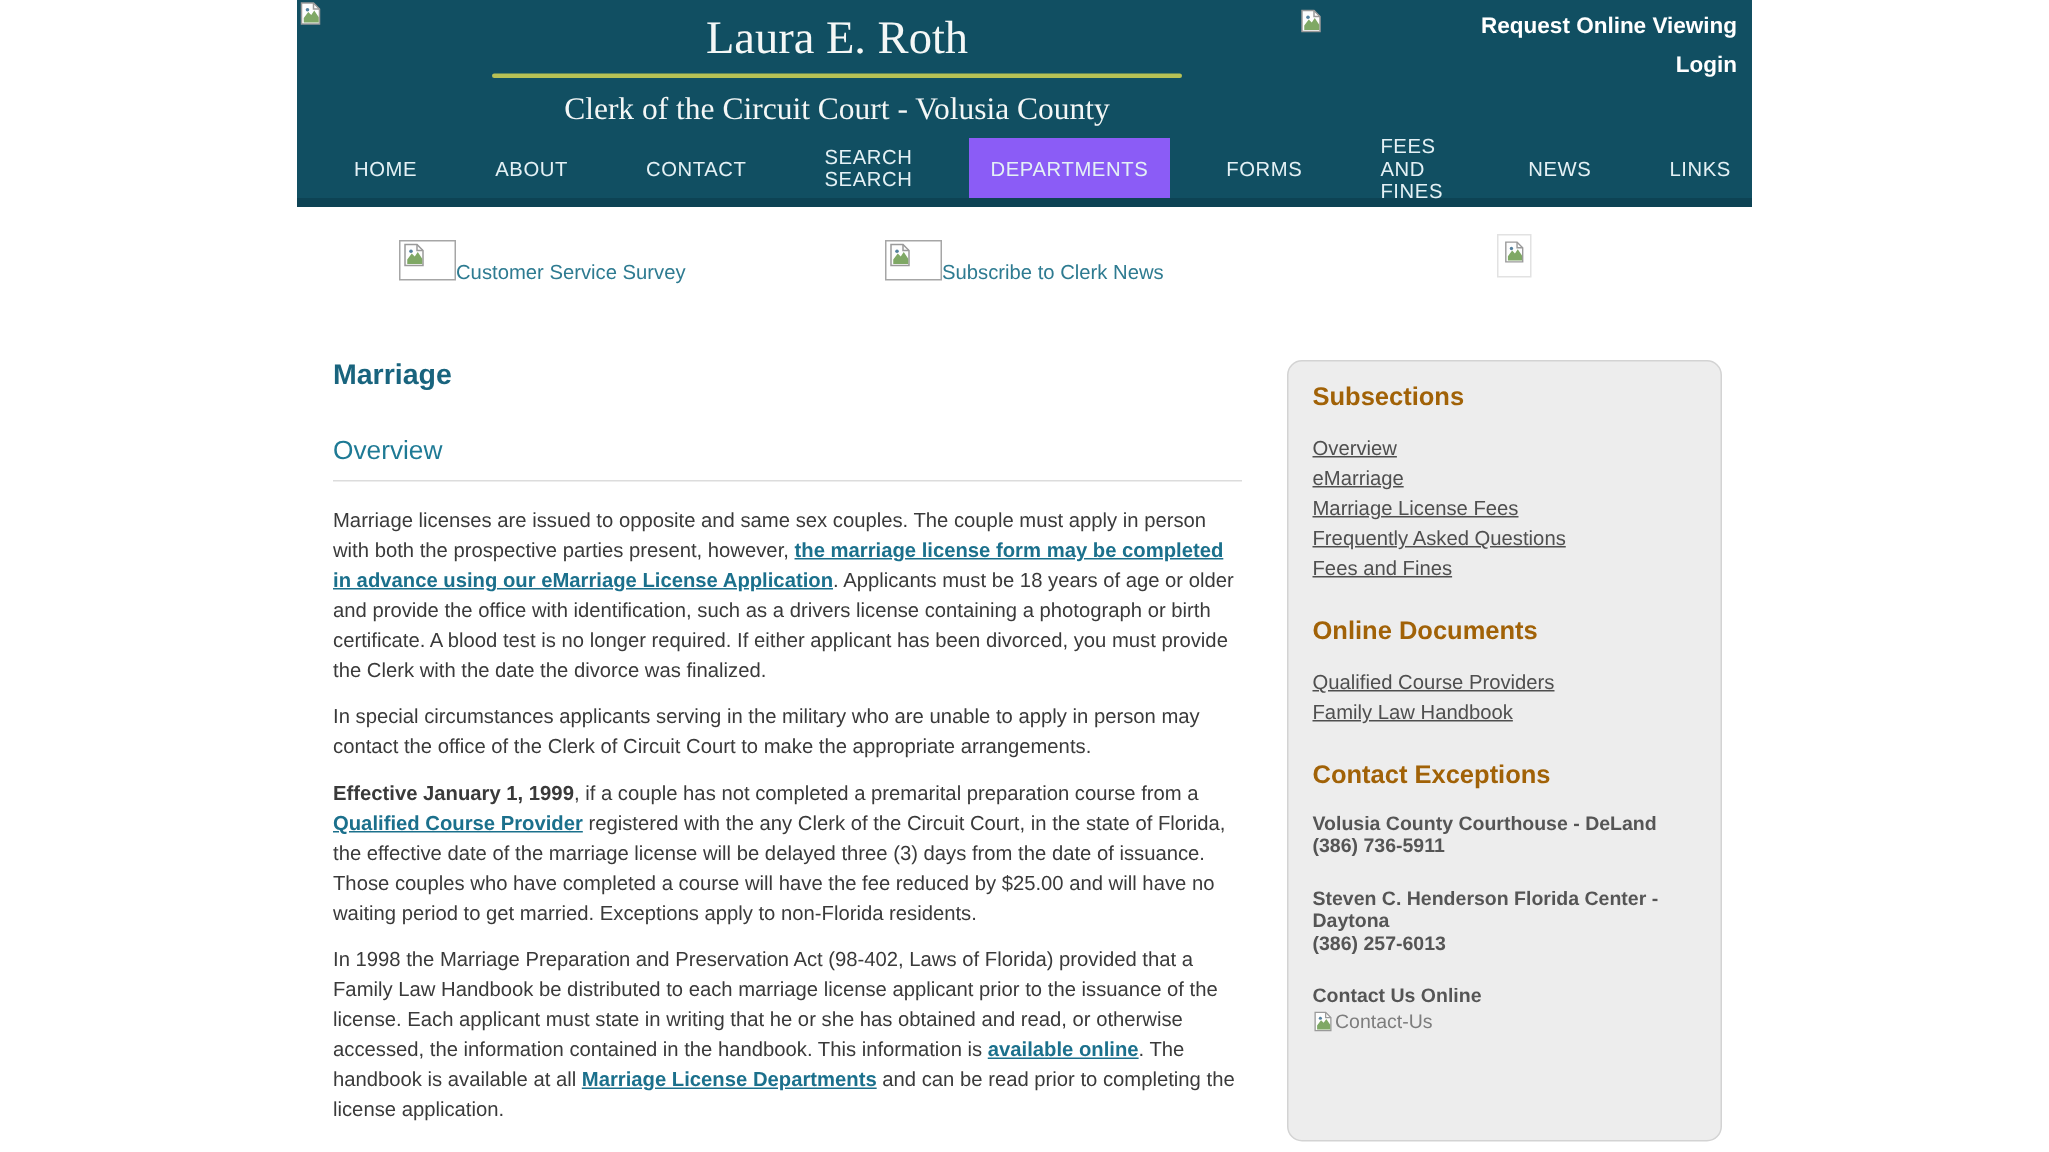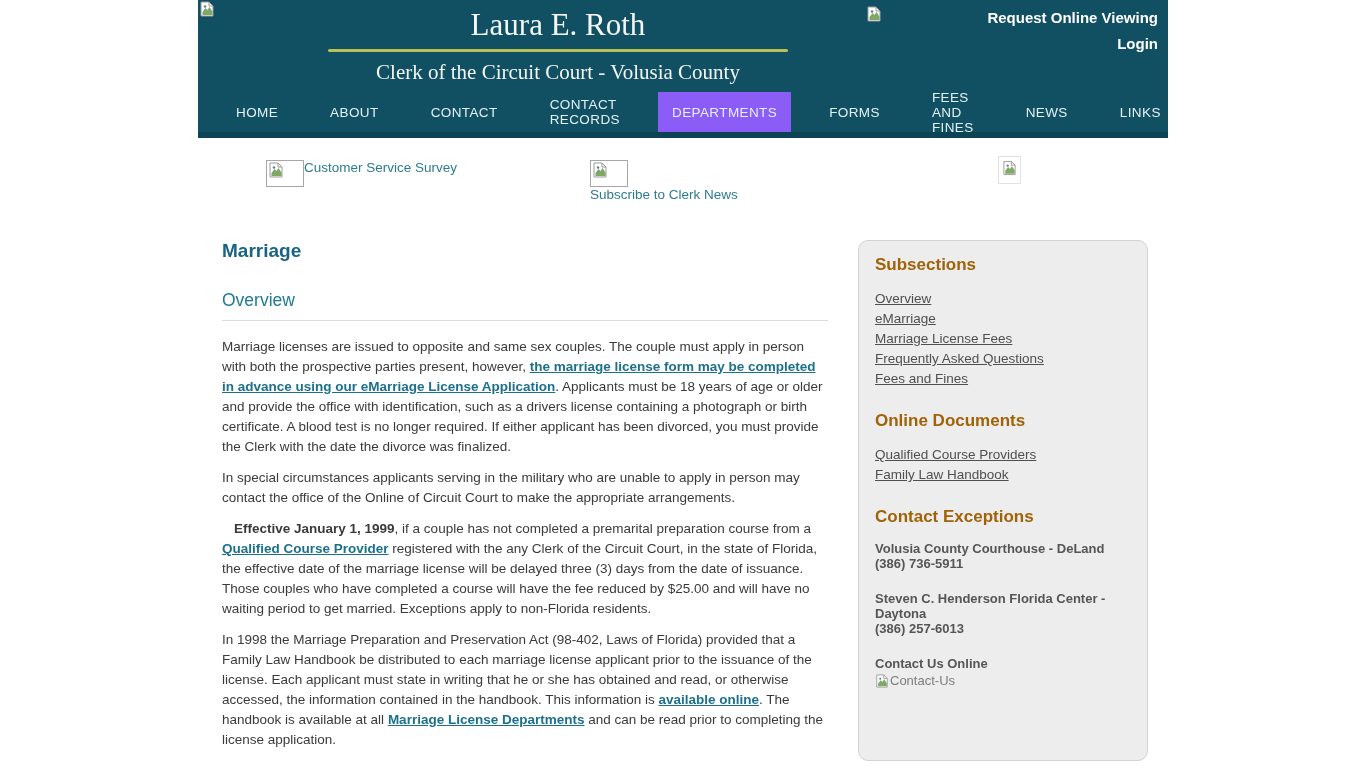--- a/index.html
+++ b/index.html
@@ -22,37 +22,37 @@
 
   
   .nav { position:absolute; bottom:0; left:0; width:100%; height:40px;
          display:flex; align-items:center; }
   .nav-item { color:#e4f1f5; font-size:13.5px; letter-spacing:.4px; padding:0 14px;
               height:40px; display:flex; align-items:center; cursor:pointer; text-decoration:none;margin-left:24px; }
   .nav-item.active { background:#8b5cf6; }
 
   
   .strip { position:relative; height:50px; margin-top:10px; }
-  .qlink { position:absolute; display:flex; align-items:flex-start; }
+  .qlink { position:absolute; display:flex; align-items:flex-end; }
   .qlink .img-box { width:38px; height:27px; border:1px solid #a6a6a6; background:#fff;
                     display:block; position:relative; }
   .qlink .img-box svg { position:absolute; left:1px; top:1px; }
   .qlink a { color:#2e7b91; font-size:13.5px; text-decoration:none; margin-bottom:-2px; }
-  .q1 { left:68px; top:12px; } .q2 { left:392px; top:12px;flex-direction:column; }
+  .q1 { left:68px; top:12px; } .q2 { left:392px; top:12px; }
   .q3 { left:800px; top:8px; border:1px solid #e2e2e2; padding:2px 3px; background:#fff; }
 
   
   .main-row { display:flex; margin-top:42px; }
   .content { margin-left:24px; width:606px; color:#3a3a3a; }
   .content h1 { color:#19647e; font-size:19px; margin:0 0 10px 0; }
   .content h2 { color:#1e7a95; font-size:17.5px; font-weight:400; margin:28px 0 9px 0; }
   .content hr { border:none; border-top:1px solid #dcdcdc; margin:0 0 16px 0; }
   .content p { font-size:13.5px; line-height:20px; margin-bottom:11px; }
   .inline-link { color:#1b708c; font-weight:bold; text-decoration:underline; }
-  .bold { font-weight:bold;margin-left:12px; }
+  .bold { font-weight:bold; }
 
   
   .sidebar { margin-left:30px; width:290px; min-height:460px; background:#ededed;
              border:1px solid #d3d3d3; border-radius:10px; padding:14px 16px 16px 16px; }
   .sidebar h3 { color:#a16207; font-size:17px; margin:0 0 14px 0; }
   .sb-gap { height:22px; }
   .sb-links a { display:block; color:#4f4f4f; font-size:13.5px; line-height:20px;
                 text-decoration:underline; }
   .contact-entry { color:#555555; font-size:13px; font-weight:bold; line-height:15px;
                    margin-bottom:20px; }
@@ -99,21 +99,21 @@
 
     <div class="hdr-right">
       <a href="#">Request Online Viewing</a>
       <a href="#">Login</a>
     </div>
 
     <div class="nav">
       <a class="nav-item" href="#">HOME</a>
       <a class="nav-item" href="#">ABOUT</a>
       <a class="nav-item" href="#">CONTACT</a>
-      <a class="nav-item" href="#">CONTACT RECORDS</a>
+      <a class="nav-item" href="#">SEARCH SEARCH</a>
       <a class="nav-item active" href="#">DEPARTMENTS</a>
       <a class="nav-item" href="#">FORMS</a>
       <a class="nav-item" href="#">FEES AND FINES</a>
       <a class="nav-item" href="#">NEWS</a>
       <a class="nav-item" href="#">LINKS</a>
     </div>
   </div>
 
   <div class="strip">
     <div class="qlink q1">
@@ -141,21 +141,21 @@
 
   <div class="main-row">
 
     <div class="content">
       <h1>Marriage</h1>
 
       <h2>Overview</h2>
       <hr>
 
       <p><span>Marriage licenses are issued to opposite and same sex couples. The couple must apply in person with both the prospective parties present, however, </span><a href="#" class="inline-link">the marriage license form may be completed in advance using our eMarriage License Application</a><span>. Applicants must be 18 years of age or older and provide the office with identification, such as a drivers license containing a photograph or birth certificate. A blood test is no longer required. If either applicant has been divorced, you must provide the Clerk with the date the divorce was finalized.</span></p>
-      <p><span>In special circumstances applicants serving in the military who are unable to apply in person may contact the office of the Online of Circuit Court to make the appropriate arrangements.</span></p>
+      <p><span>In special circumstances applicants serving in the military who are unable to apply in person may contact the office of the Clerk of Circuit Court to make the appropriate arrangements.</span></p>
       <p><span class="bold">Effective January 1, 1999</span><span>, if a couple has not completed a premarital preparation course from a </span><a href="#" class="inline-link">Qualified Course Provider</a><span> registered with the any Clerk of the Circuit Court, in the state of Florida, the effective date of the marriage license will be delayed three (3) days from the date of issuance. Those couples who have completed a course will have the fee reduced by $25.00 and will have no waiting period to get married. Exceptions apply to non-Florida residents.</span></p>
       <p><span>In 1998 the Marriage Preparation and Preservation Act (98-402, Laws of Florida) provided that a Family Law Handbook be distributed to each marriage license applicant prior to the issuance of the license. Each applicant must state in writing that he or she has obtained and read, or otherwise accessed, the information contained in the handbook. This information is </span><a href="#" class="inline-link">available online</a><span>. The handbook is available at all </span><a href="#" class="inline-link">Marriage License Departments</a><span> and can be read prior to completing the license application.</span></p>
     </div>
 
     <div class="sidebar">
       <h3>Subsections</h3>
       <div class="sb-links">
         <a href="#">Overview</a>
         <a href="#">eMarriage</a>
         <a href="#">Marriage License Fees</a>

